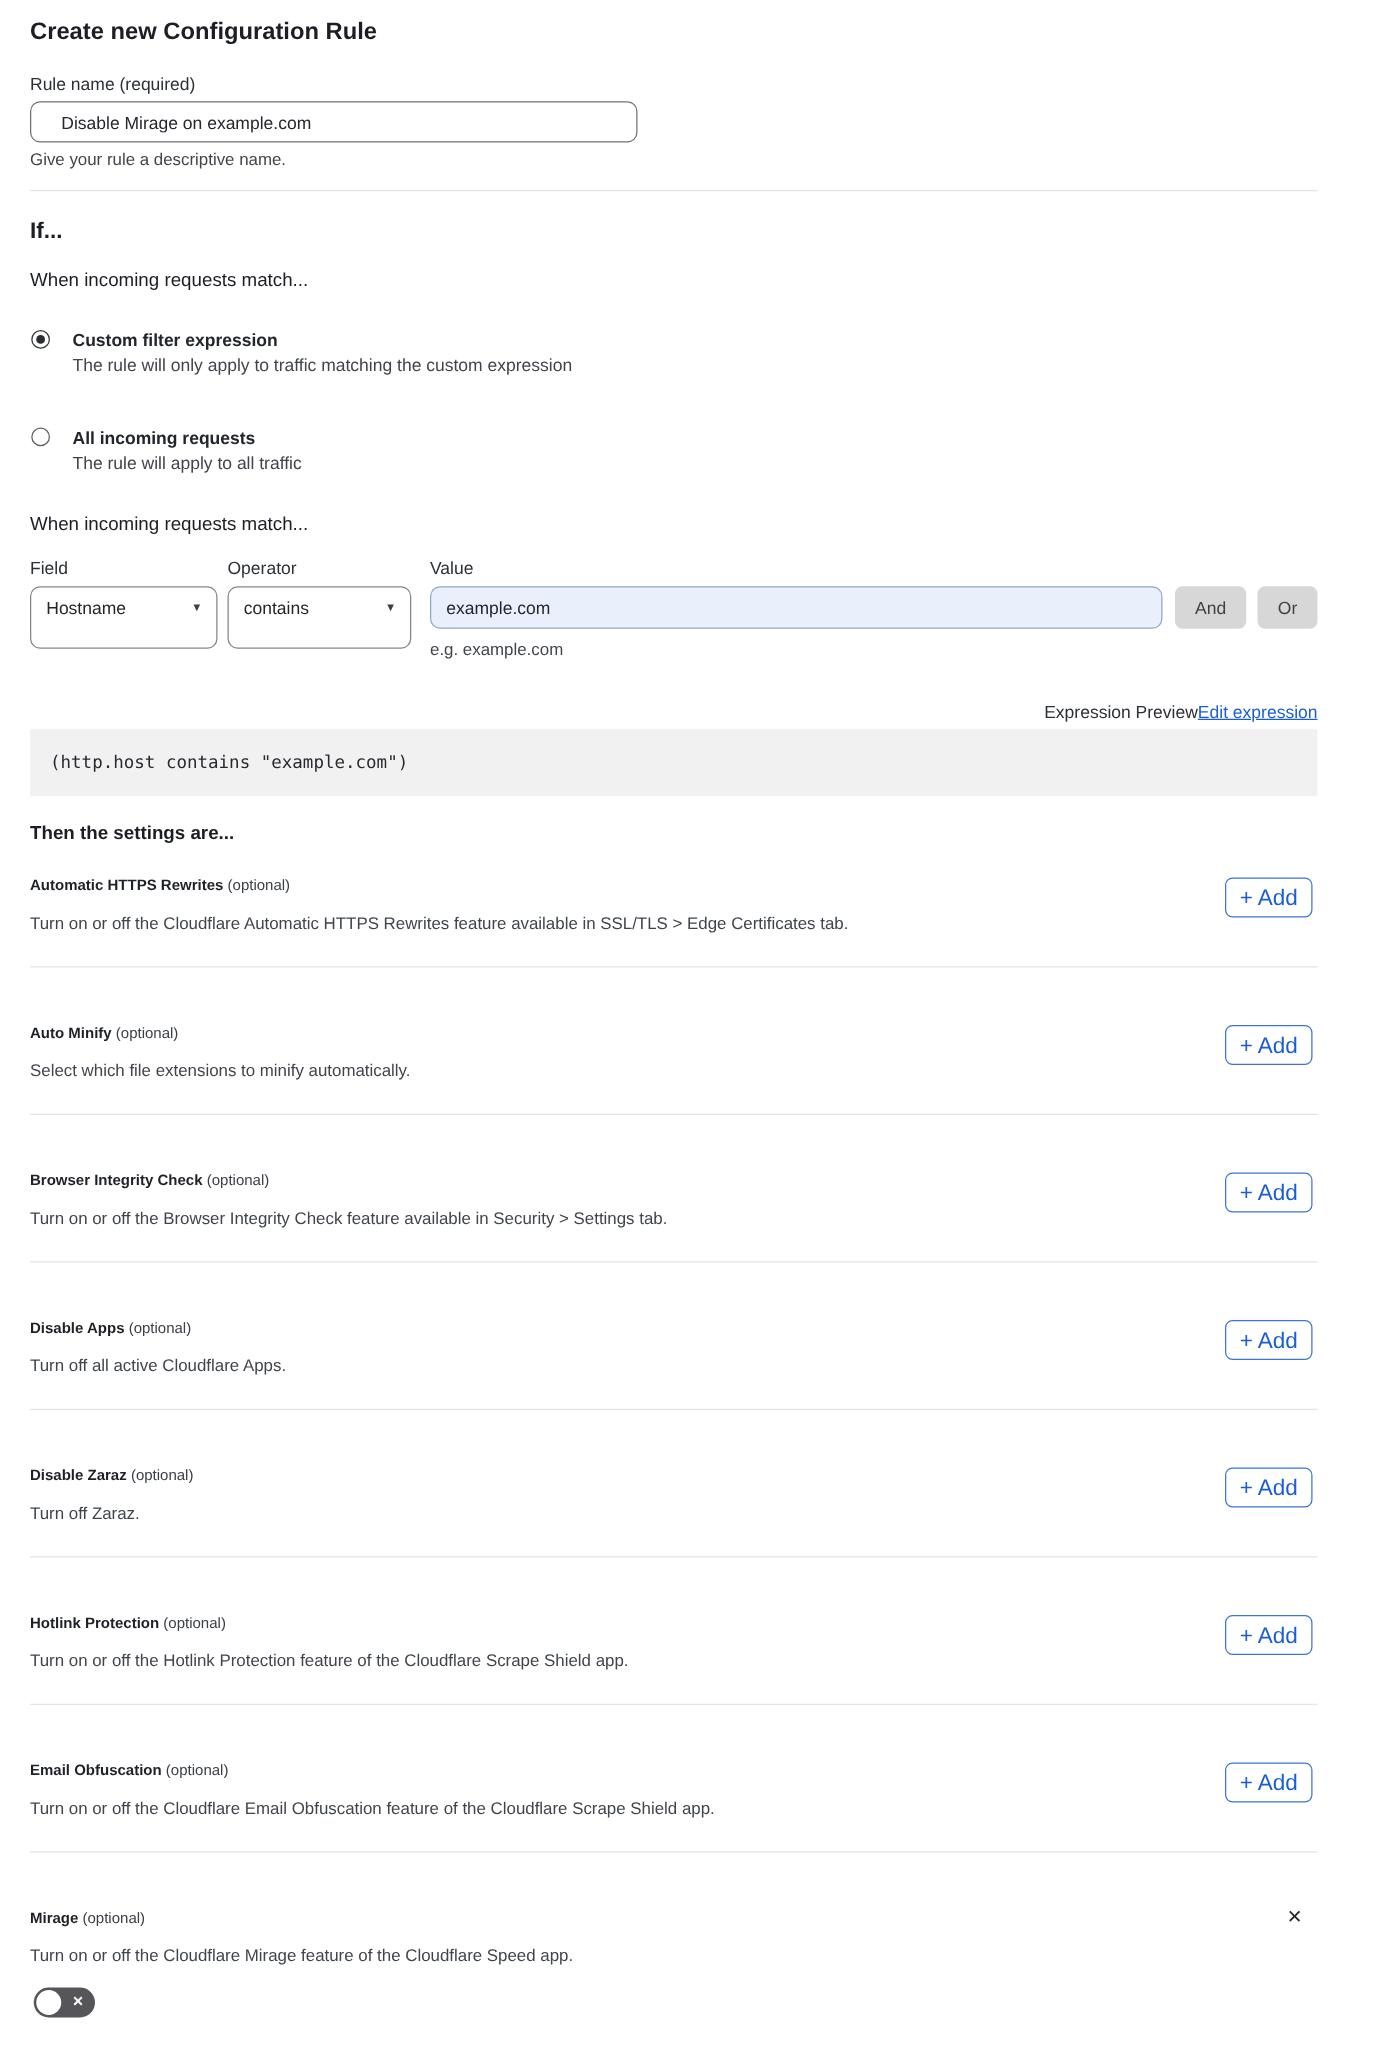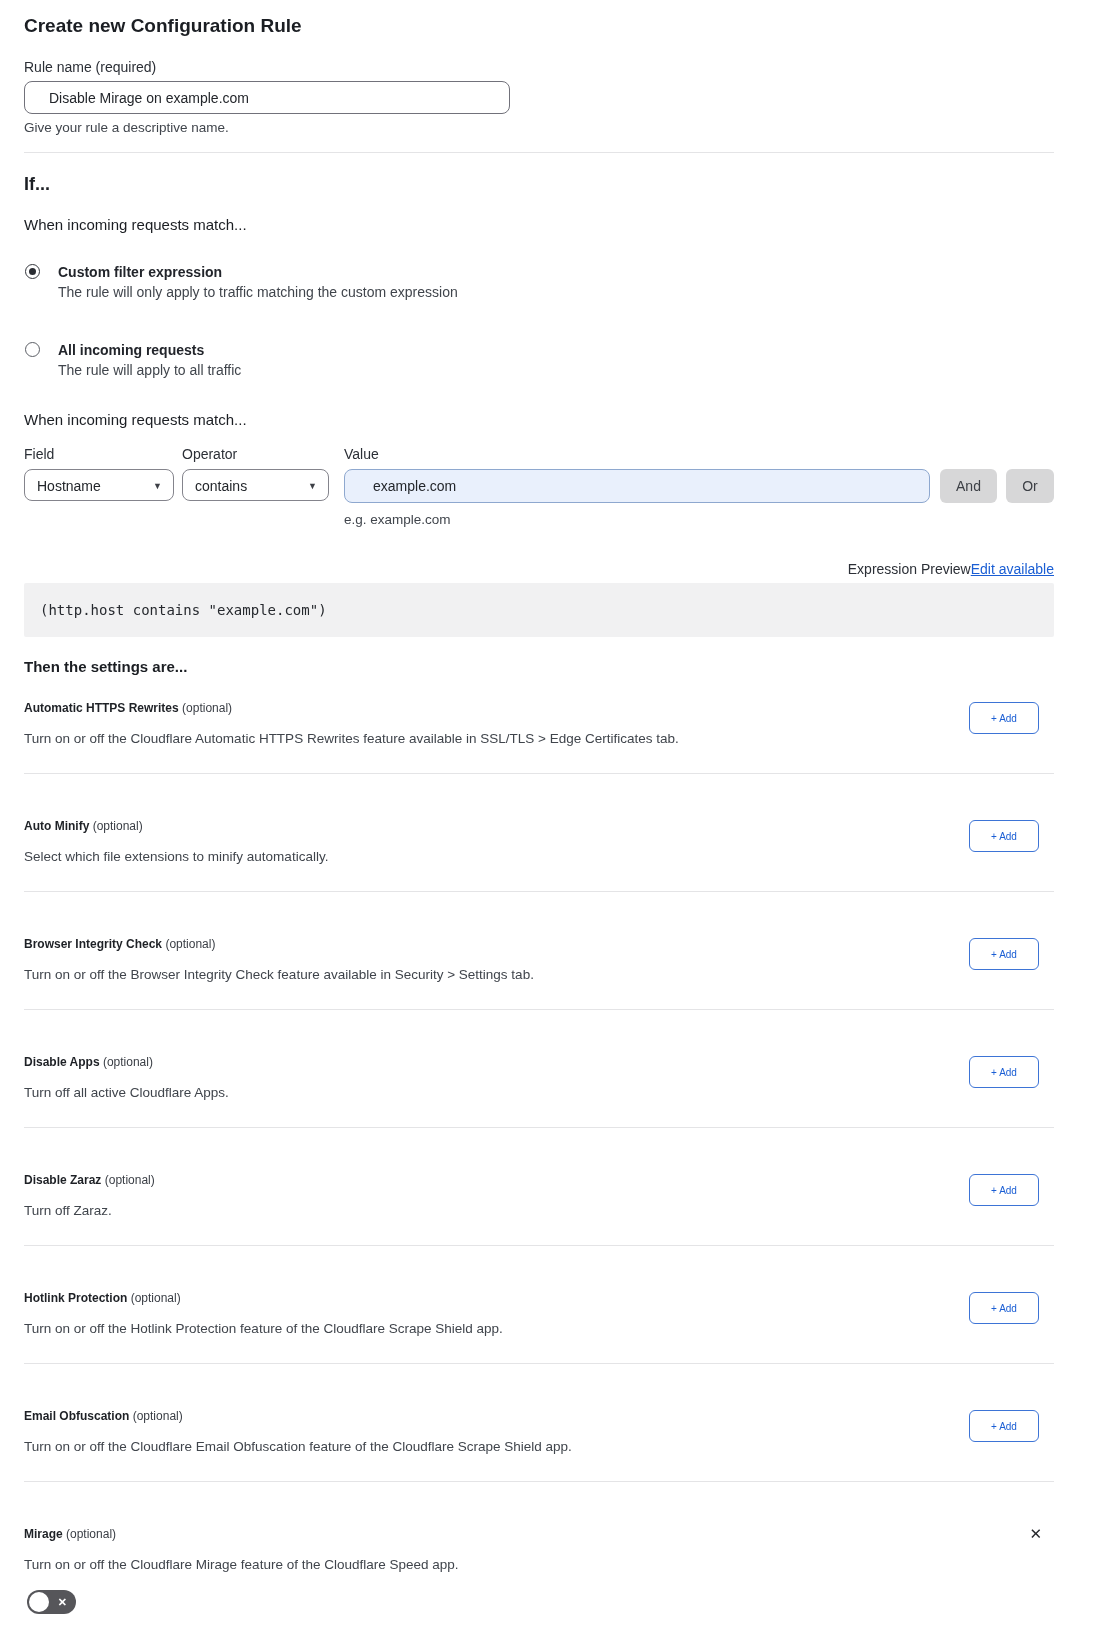--- a/index.html
+++ b/index.html
@@ -41,31 +41,31 @@
     border-radius:50%; background:#2a2d33;
   }
   .radio-label { font-size:14px; line-height:18px; font-weight:bold; color:#22252b; }
   .radio-desc { margin-top:2px; font-size:14px; line-height:18px; color:#40454c; }
 
   .builder-labels { margin-top:16px; display:flex; font-size:14px; line-height:18px; color:#2b2f36; }
   .builder-labels .lbl-field { width:158px; }
   .builder-labels .lbl-operator { width:162px; }
   .builder-row { margin-top:6px; display:flex; align-items:stretch; height:34px; }
   .select-box {
-    position:relative; height:32px; background:#fff;
+    position:relative; height:50px; background:#fff;
     border:1px solid #84848c; border-radius:8px;
     font-size:14px; color:#23262b; line-height:32px; padding:0 30px 0 12px;
     cursor:pointer; user-select:none;
   }
   .select-field { width:150px; margin-right:8px; }
   .select-operator { width:147px; margin-right:15px; }
   .caret { position:absolute; right:11px; top:0; line-height:32px; font-size:9px; color:#3d4046; }
   .value-input {
     flex:1; height:34px; border:1px solid #8ea8cf; border-radius:8px;
-    background:#e9f0fc; padding:0 28px; font-size:14px; color:#23262b;
+    background:#e9f0fc; padding:0 12px; font-size:14px; color:#23262b;
     font-family:"Liberation Sans", sans-serif; outline:none; margin-right:10px;
   }
   .gray-btn {
     height:34px; border:none; border-radius:6px; background:#d7d7d8;
     font-size:14px; color:#3d4046; font-family:"Liberation Sans", sans-serif; cursor:pointer;
   }
   .btn-and { width:57px; margin-right:9px; }
   .btn-or  { width:48px; }
   .value-helper { margin-top:8px; margin-left:320px; font-size:13.5px; line-height:18px; color:#40454c; }
 
@@ -81,23 +81,23 @@
   .then-heading { margin-top:21px; font-size:15px; line-height:18px; font-weight:bold; color:#1b1e23; }
 
   .setting-row { position:relative; padding:42px 0 25px 0; border-bottom:1px solid #e4e4e6; }
   .setting-row.first { padding-top:22px; }
   .setting-row.last { border-bottom:none; }
   .setting-title-line { font-size:12px; line-height:20px; }
   .setting-title { font-weight:bold; color:#1e2126; }
   .optional { color:#3a3e45; font-weight:normal; }
   .setting-desc { margin-top:12px; font-size:13.5px; line-height:18px; color:#40454c; max-width:860px; }
   .add-btn {
-    position:absolute; right:15px; top:46px; width:70px; height:32px;
+    position:absolute; right:4px; top:46px; width:70px; height:32px;
     background:#fff; border:1px solid #3d74d6; border-radius:6px;
-    color:#1a5ed4; font-size:10px; font-family:"Liberation Sans", sans-serif; cursor:pointer;
+    color:#1a5ed4; font-size:18px; font-family:"Liberation Sans", sans-serif; cursor:pointer;
   }
   .setting-row.first .add-btn { top:26px; }
 
   .close-icon {
     position:absolute; right:12px; top:44px; font-size:15px; line-height:16px;
     color:#26282c; cursor:pointer; font-weight:normal;
   }
 
   .toggle { margin-top:16px; margin-left:3px; position:relative; width:49px; height:24px;
     border-radius:12px; background:#56565a; cursor:pointer; }
@@ -152,21 +152,21 @@
       <span class="caret">▼</span>
     </div>
     <input class="value-input" type="text" value="example.com" style="">
     <button class="gray-btn btn-and">And</button>
     <button class="gray-btn btn-or">Or</button>
   </div>
   <div class="value-helper">e.g. example.com</div>
 
   <div class="preview-row">
     <div class="preview-label">Expression Preview</div>
-    <a class="edit-link">Edit available</a>
+    <a class="edit-link">Edit expression</a>
   </div>
   <div class="code-block">
     <span class="code-text">(http.host contains "example.com")</span>
   </div>
 
   <div class="then-heading">Then the settings are...</div>
 
   <div class="setting-row first">
     <div class="setting-title-line">
       <span class="setting-title">Automatic HTTPS Rewrites</span><span class="optional"> (optional)</span>

